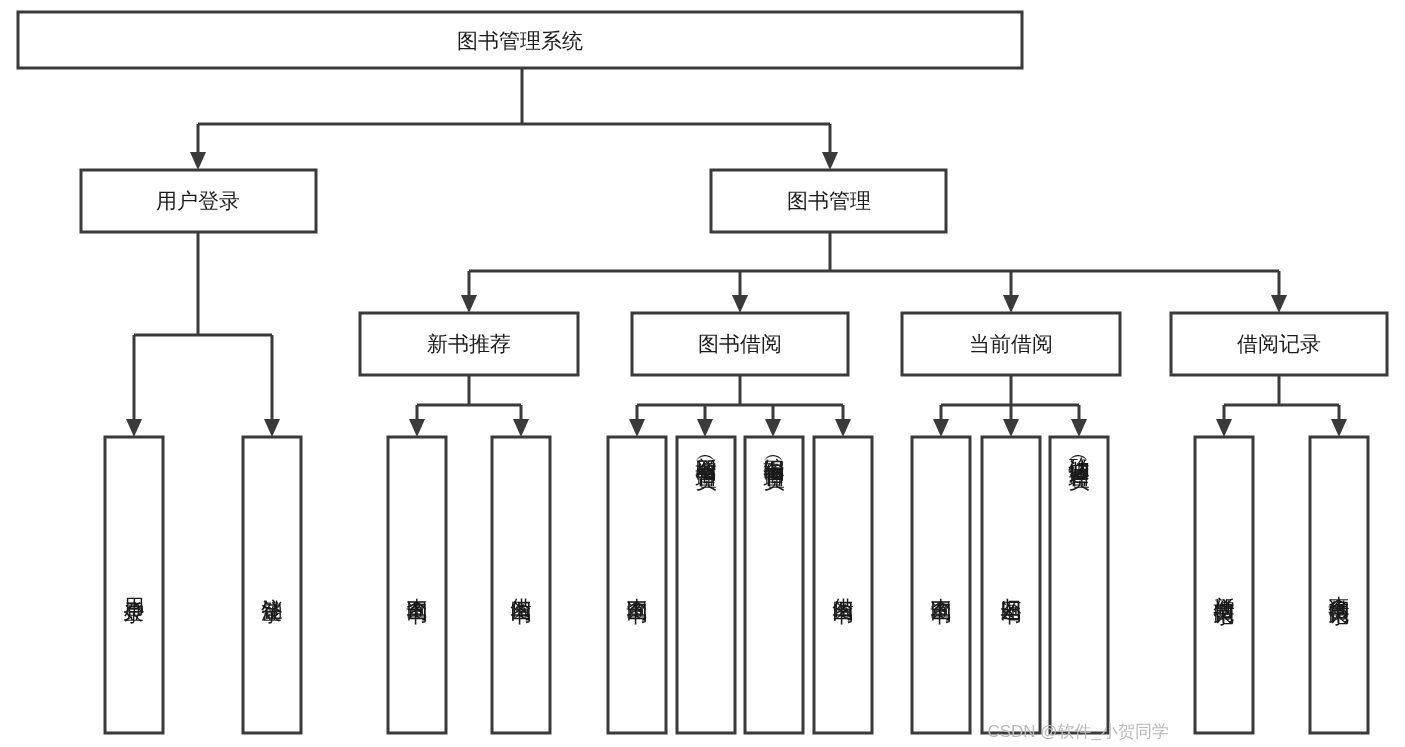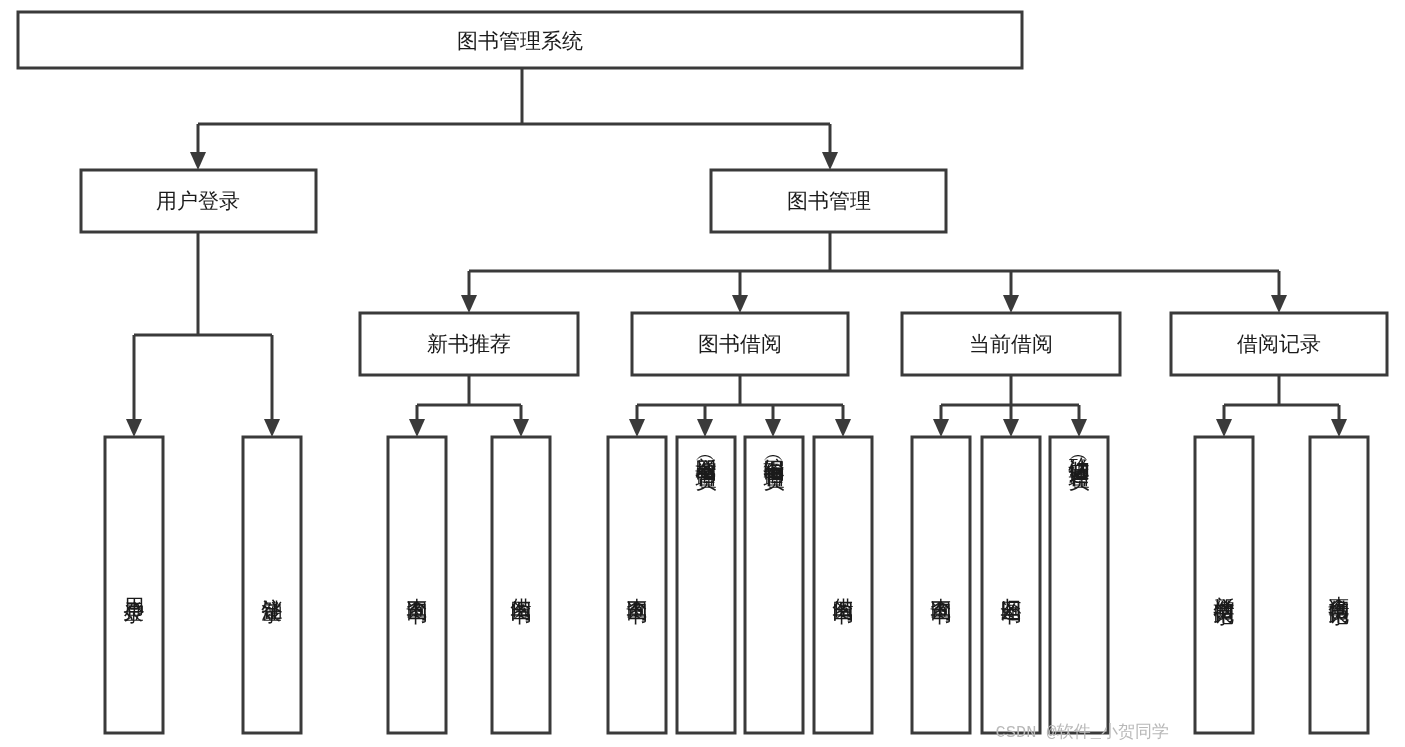--- a/index.html
+++ b/index.html
@@ -68,21 +68,21 @@
     line-height: 1.05;
     color: #1b1b1b;
     letter-spacing: 2px;
     white-space: nowrap;
     text-align: center;
   }
   .watermark {
     position: absolute;
     right: 8px;
     bottom: 4px;
-    font-family: Liberation Mono, monospace;
+    font-family: Liberation Sans, sans-serif;
     font-size: 17px;
     color: #b9b9b9;
     white-space: nowrap;
     user-select: none;
     margin-top: 38px;
   }
 </style>
 </head>
 <body>
 

